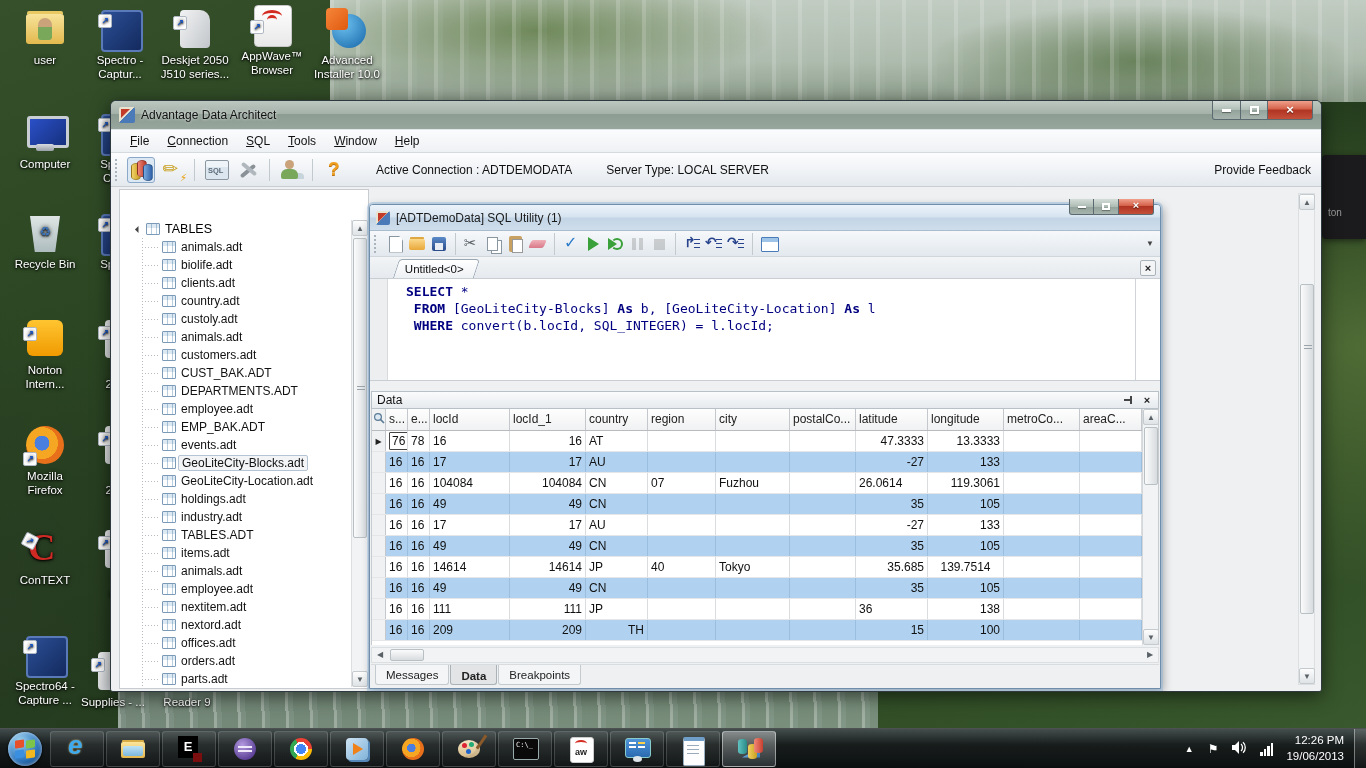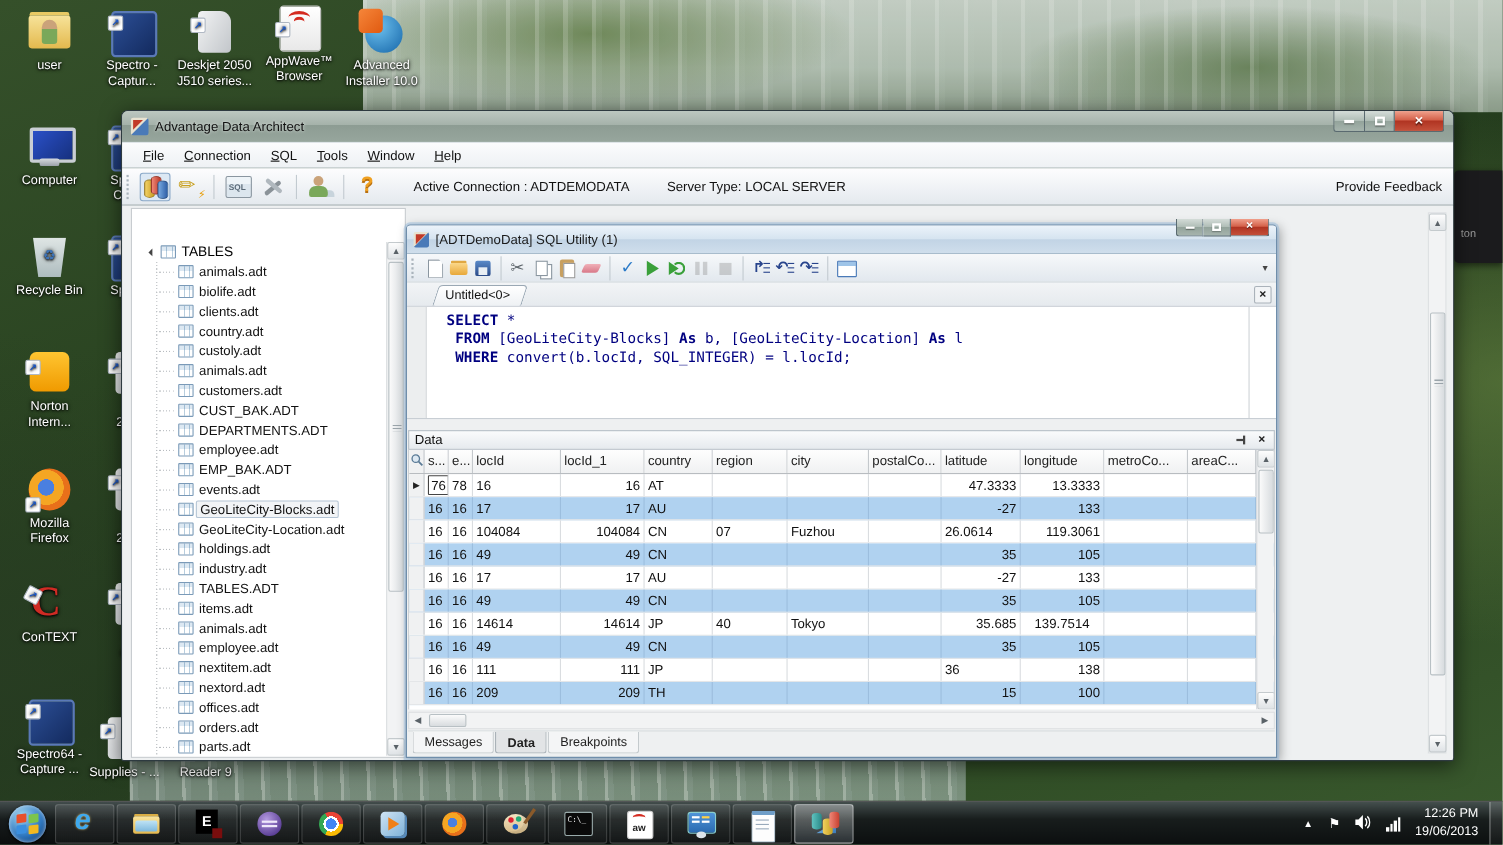--- a/index.html
+++ b/index.html
@@ -788,21 +788,21 @@
             <div class="g-cell" data-interactable="true" style="width: 76px; text-align: right;">138</div>
             <div class="g-cell" data-interactable="true" style="width: 76px; text-align: left;"></div>
             <div class="g-cell" data-interactable="true" style="width: 62px; text-align: left;"></div>
           </div>
           <div class="g-row sel" data-interactable="true">
             <div class="g-mark" data-interactable="false"></div>
             <div class="g-cell" data-interactable="true" style="width: 22px; text-align: left;">16</div>
             <div class="g-cell" data-interactable="true" style="width: 22px; text-align: left;">16</div>
             <div class="g-cell" data-interactable="true" style="width: 80px; text-align: left;">209</div>
             <div class="g-cell" data-interactable="true" style="width: 76px; text-align: right;">209</div>
-            <div class="g-cell" data-interactable="true" style="width: 62px; text-align: left;">TH</div>
+            <div class="g-cell" data-interactable="true" style="width: 62px; text-align: right;">TH</div>
             <div class="g-cell" data-interactable="true" style="width: 68px; text-align: left;"></div>
             <div class="g-cell" data-interactable="true" style="width: 74px; text-align: left;"></div>
             <div class="g-cell" data-interactable="true" style="width: 66px; text-align: left;"></div>
             <div class="g-cell" data-interactable="true" style="width: 72px; text-align: right;">15</div>
             <div class="g-cell" data-interactable="true" style="width: 76px; text-align: right;">100</div>
             <div class="g-cell" data-interactable="true" style="width: 76px; text-align: left;"></div>
             <div class="g-cell" data-interactable="true" style="width: 62px; text-align: left;"></div>
           </div>
           <div class="g-vscroll" data-interactable="true">
             <div class="sb-arrow" style="top:0;" data-interactable="true">▲</div>

